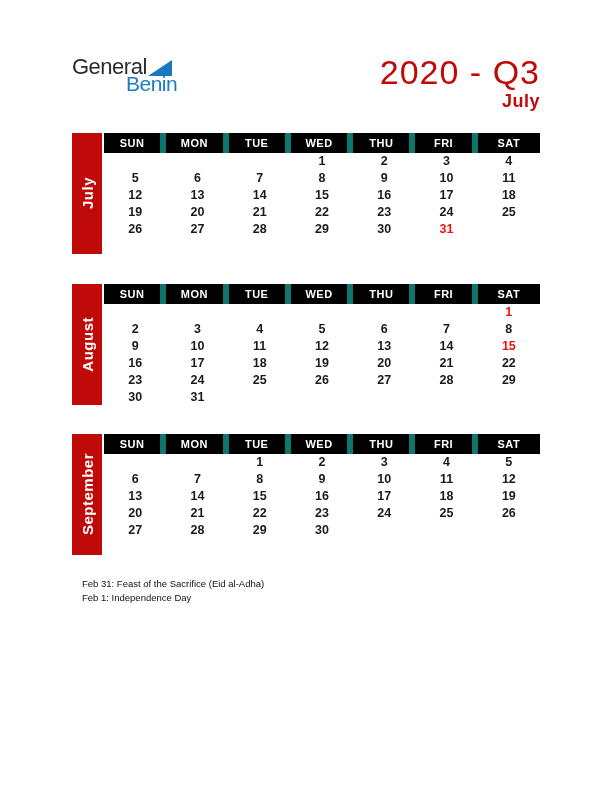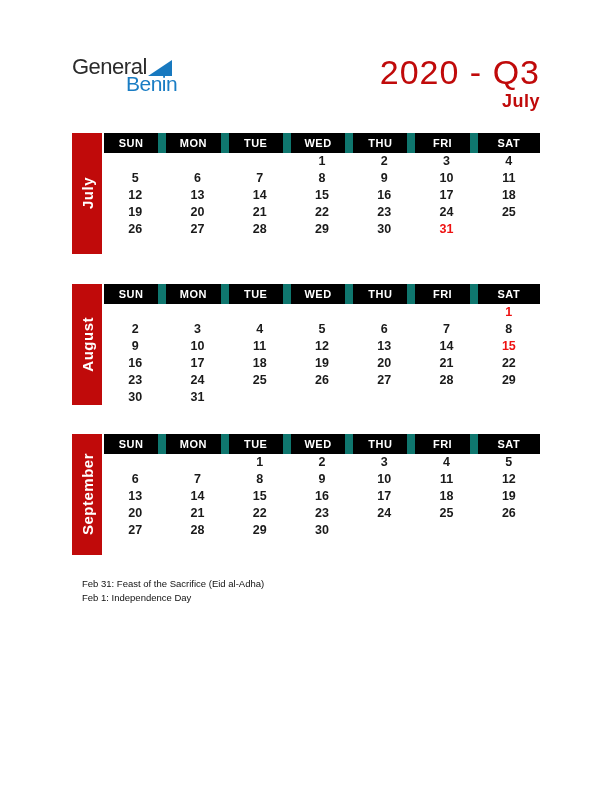--- a/index.html
+++ b/index.html
@@ -90,21 +90,21 @@
   }
   .day-header {
     background: #000000;
     color: #ffffff;
     font-weight: bold;
     font-size: 11px;
     letter-spacing: 0.5px;
     display: flex;
     align-items: center;
     justify-content: center;
-    border-right: 8px solid #0f766e;
+    border-right: 6px solid #0f766e;
   }
   .day-header:nth-child(7) { border-right: none; }
   .day-cell {
     display: flex;
     align-items: center;
     justify-content: center;
     font-weight: bold;
     font-size: 12.5px;
     color: #1a1a1a;
   }

